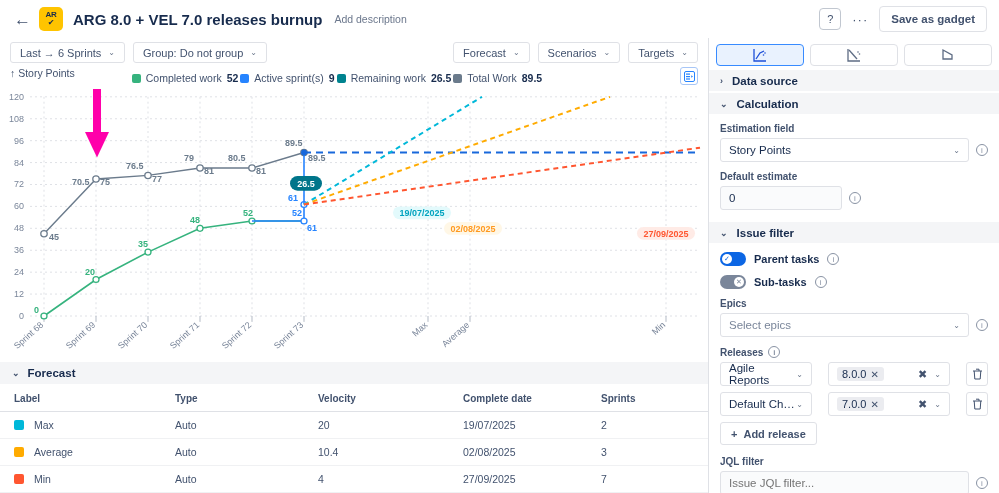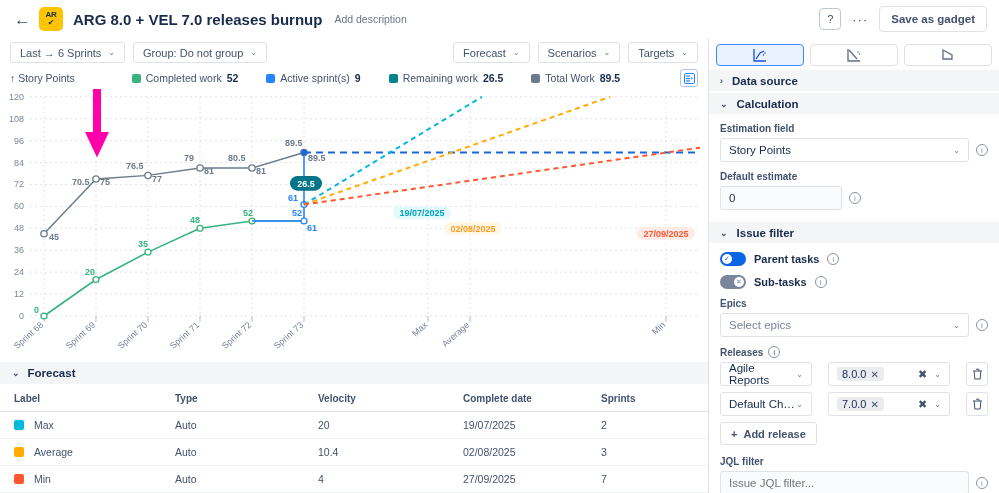--- a/index.html
+++ b/index.html
@@ -45,23 +45,23 @@
   
   .toolbar { height:29px; display:flex; align-items:center; padding:0 10px; gap:8px; }
   .pill {
     height:21px; padding:0 9px; border:1px solid #DFE1E6; border-radius:3px; background:#fff;
     font-size:11px; color:#42526E; display:flex; align-items:center; gap:7px; cursor:pointer; white-space:nowrap;
   }
   .caret { font-size:8px; color:#6B778C; }
   .toolbar-right { margin-left:auto; display:flex; gap:8px; }
 
   
-  .legendbar { height:22px; display:flex; align-items:center; padding:0 10px; position:relative; }
+  .legendbar { height:22px; display:flex; padding:0 10px; position:relative; }
   .axis-label { font-size:10.5px; color:#42526E; white-space:nowrap; }
-  .legend-items { display:flex; gap:28px; margin-left:57px; }
+  .legend-items { display:flex; gap:2px; margin-left:57px; }
   .legend-item { display:flex; align-items:center; gap:5px; font-size:10.5px; color:#42526E; white-space:nowrap; }
   .swatch { width:9px; height:9px; border-radius:2px; flex:0 0 9px; }
   .legend-val { font-weight:700; color:#172B4D; }
   .legend-toggle {
     margin-left:auto; width:18px; height:18px; border:1px solid #A7C6F7; border-radius:3px;
     display:flex; align-items:center; justify-content:center; cursor:pointer; background:#fff;
   }
 
   
   .chart-wrap { position:relative; flex:1 1 auto; min-height:0; }

